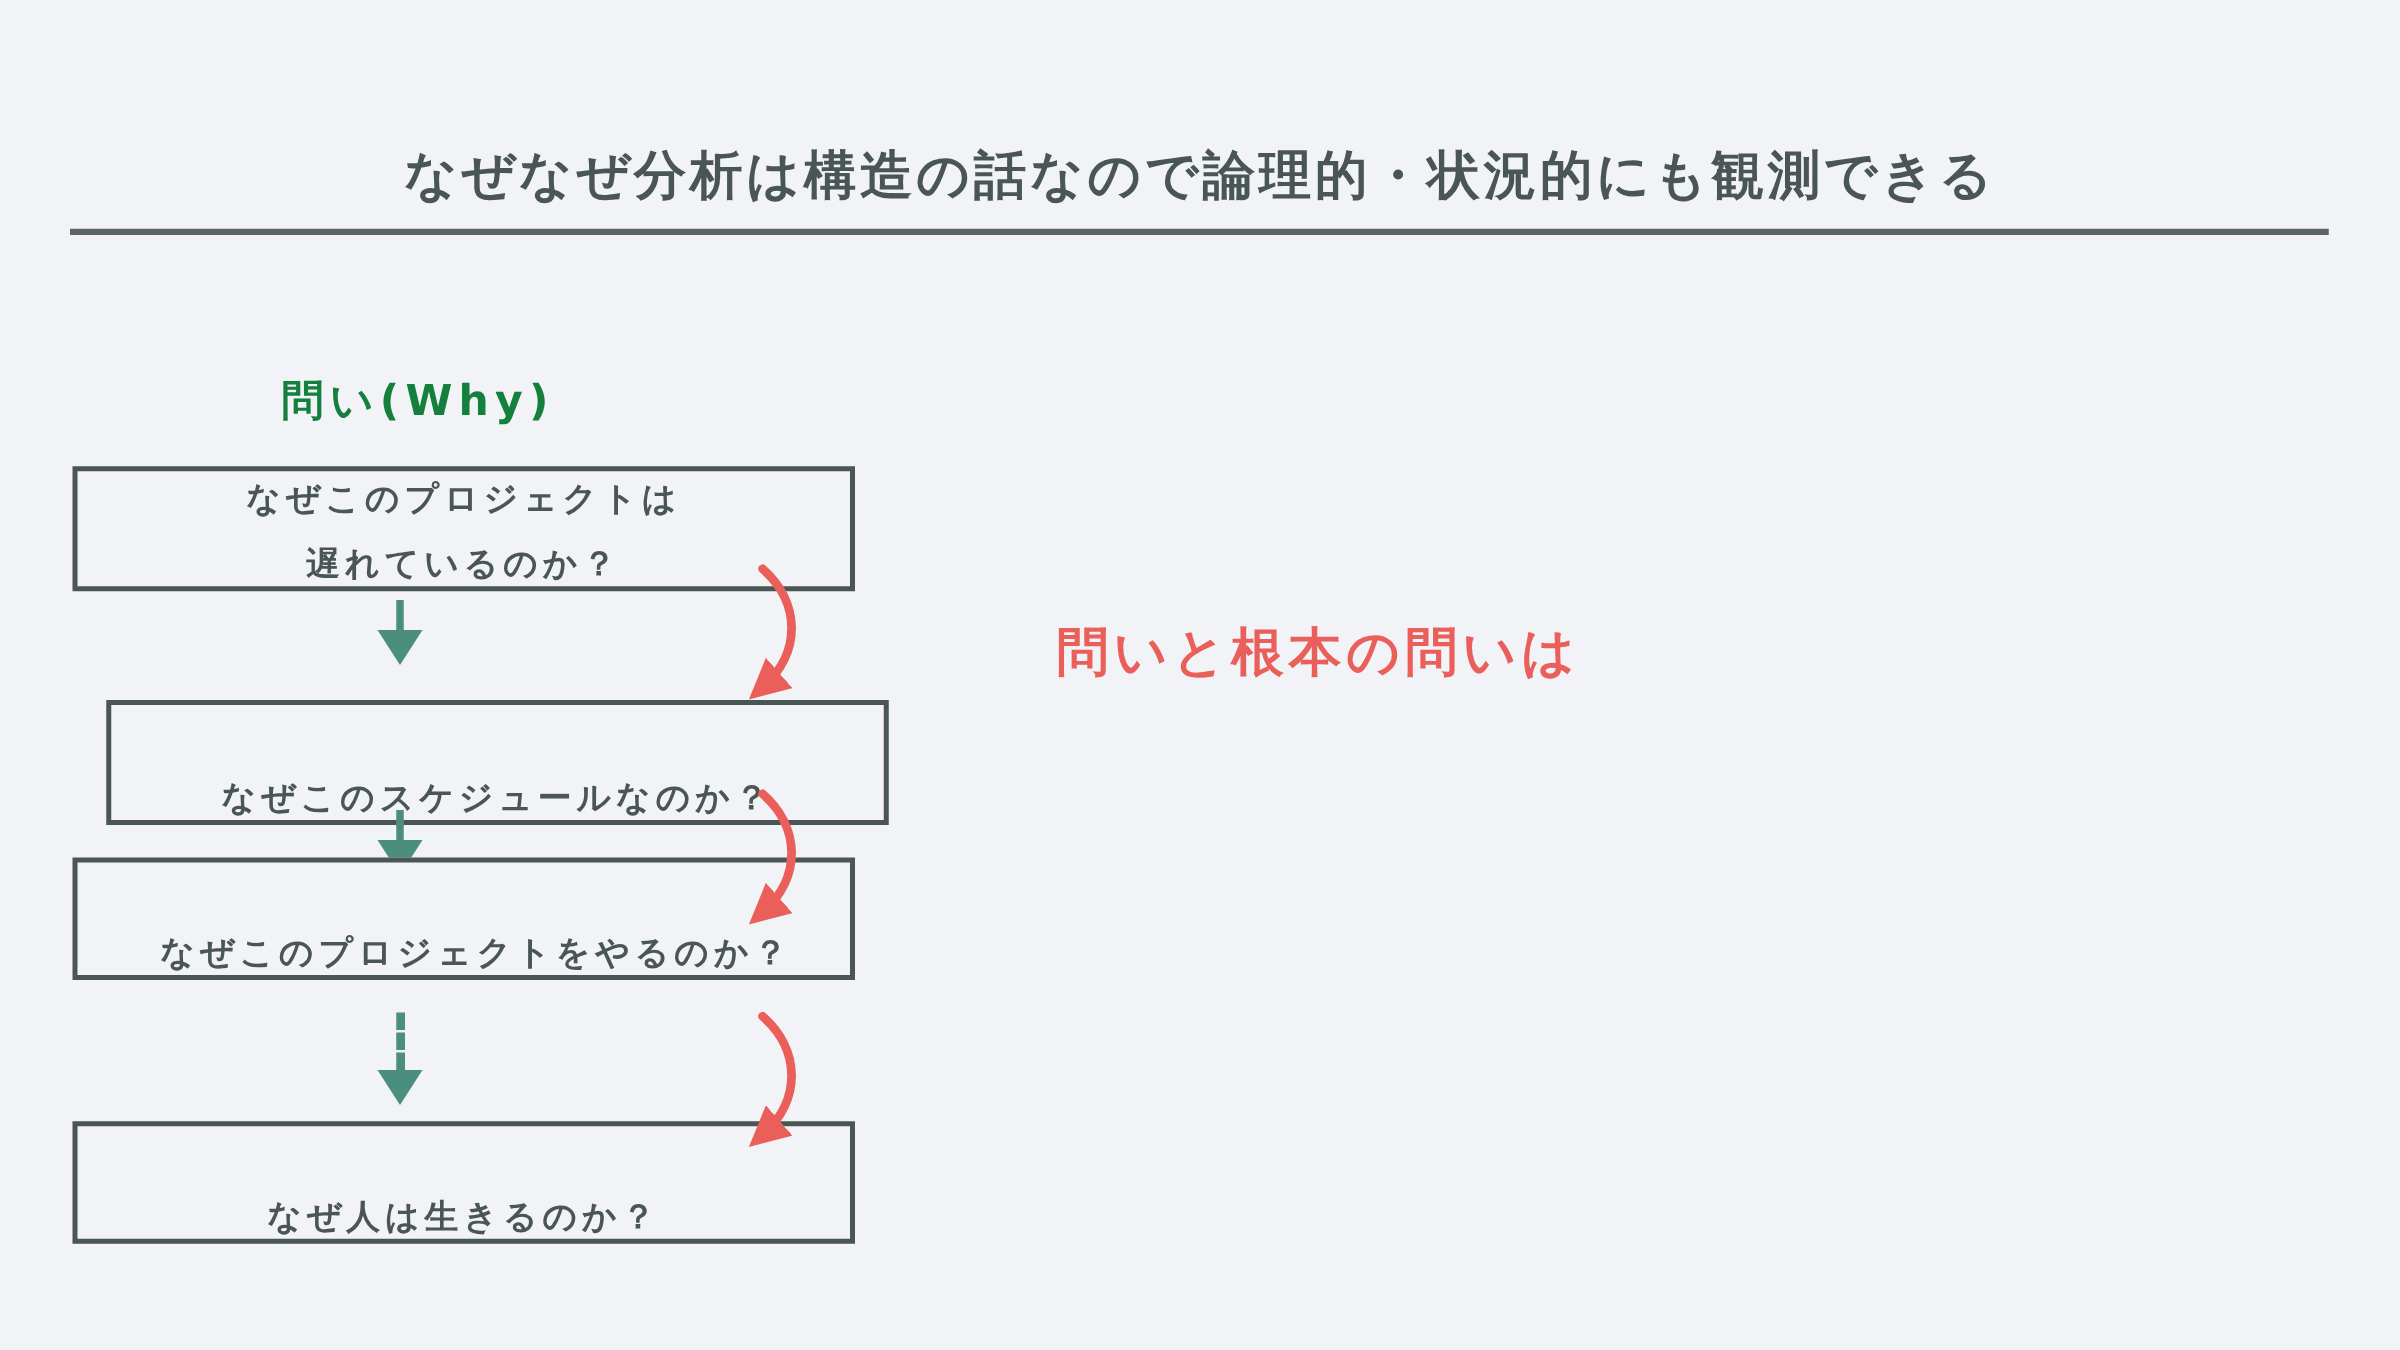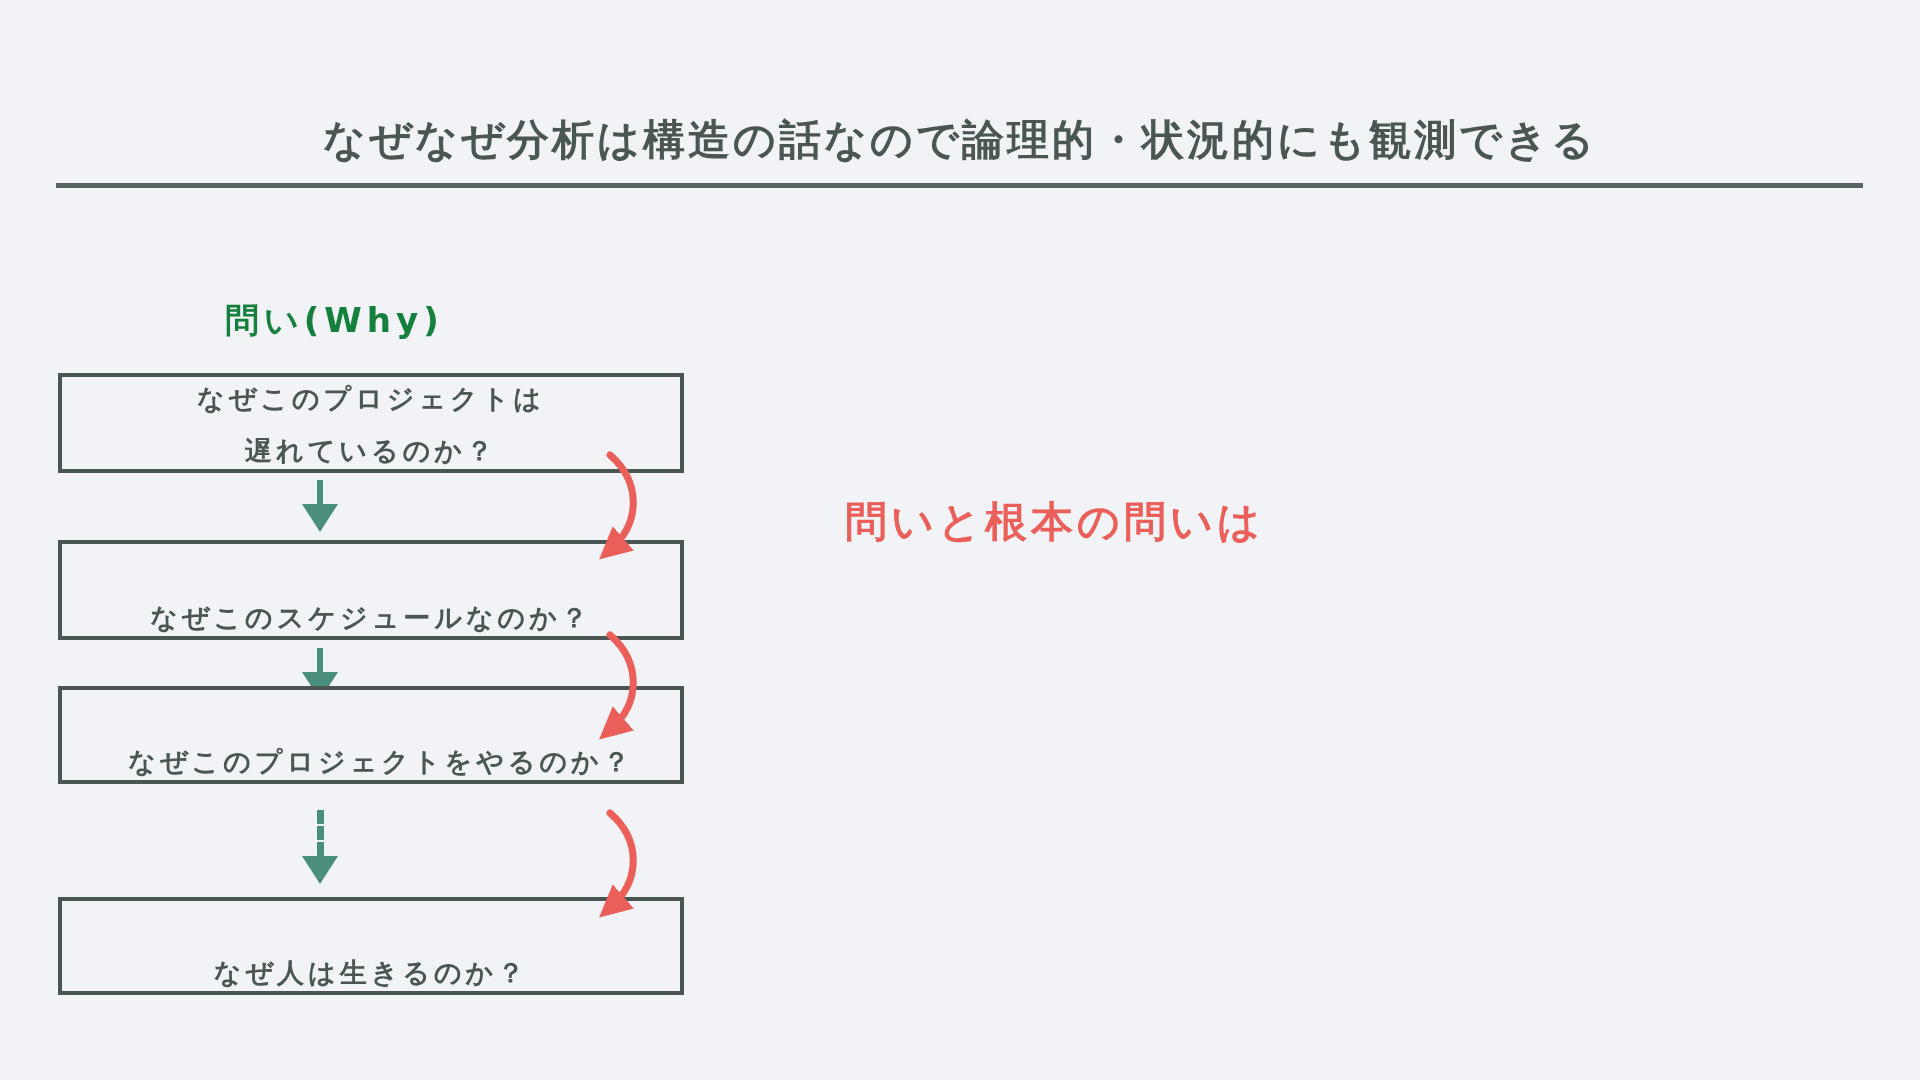--- a/index.html
+++ b/index.html
@@ -55,21 +55,21 @@
     align-items: center;
     justify-content: flex-end;
     gap: 16px;
     font-size: 27px;
     font-weight: bold;
     letter-spacing: 4px;
     color: #4A5653;
     text-align: center;
   }
   .box1 { top: 373px; height: 100px; }
-  .box2 { top: 540px; height: 100px; }
+  .box2 { top: 560px; height: 100px; margin-left: 27px; }
   .box3 { top: 686px; height: 98px; padding-left: 20px;  }
   .box4 { top: 897px; height: 98px;  }
 
   
   .v-arrow {
     position: absolute;
     left: 302px;
     width: 36px;
     display: flex;
     flex-direction: column;

